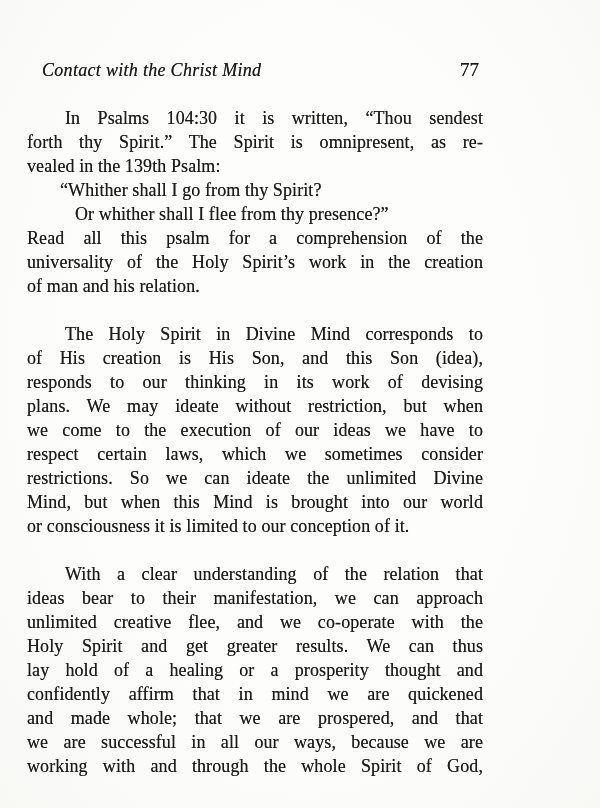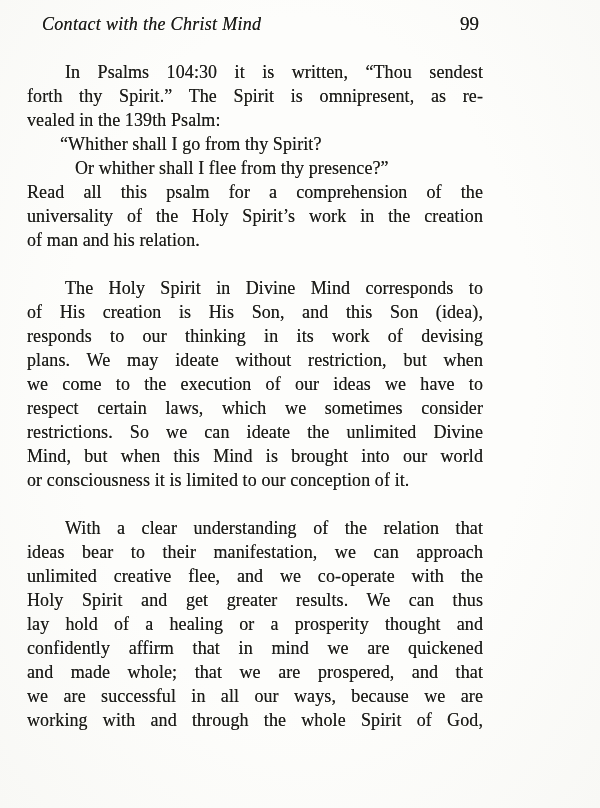--- a/index.html
+++ b/index.html
@@ -25,20 +25,21 @@
     width: 456px;
   }
   .running-header {
     display: flex;
     justify-content: space-between;
     align-items: flex-end;
     line-height: 24px;
     font-size: 18px;
     padding-left: 15px;
     padding-right: 4px;
+    margin-top: 46px;
   }
   .running-header .title {
     font-style: italic;
     letter-spacing: 0.3px;
     text-shadow: 0 0 0.6px rgba(25,25,20,0.75);
   }
   .running-header .pagenum {
     font-size: 19px;
     text-shadow: 0 0 0.6px rgba(25,25,20,0.75);
   }
@@ -62,21 +63,21 @@
   .ln.verse2 { padding-left: 48px; text-align-last: left; }
 </style>
 </head>
 <body>
 
 <div class="page">
   <div class="content">
 
     <div class="running-header">
       <span class="title">Contact with the Christ Mind</span>
-      <span class="pagenum">99</span>
+      <span class="pagenum">77</span>
     </div>
 
     <div class="body-text">
       <div class="ln indent">In Psalms 104:30 it is written, “Thou sendest</div>
       <div class="ln">forth thy Spirit.” The Spirit is omnipresent, as re-</div>
       <div class="ln flush">vealed in the 139th Psalm:</div>
       <div class="ln verse1">“Whither shall I go from thy Spirit?</div>
       <div class="ln verse2">Or whither shall I flee from thy presence?”</div>
       <div class="ln">Read all this psalm for a comprehension of the</div>
       <div class="ln">universality of the Holy Spirit’s work in the creation</div>

